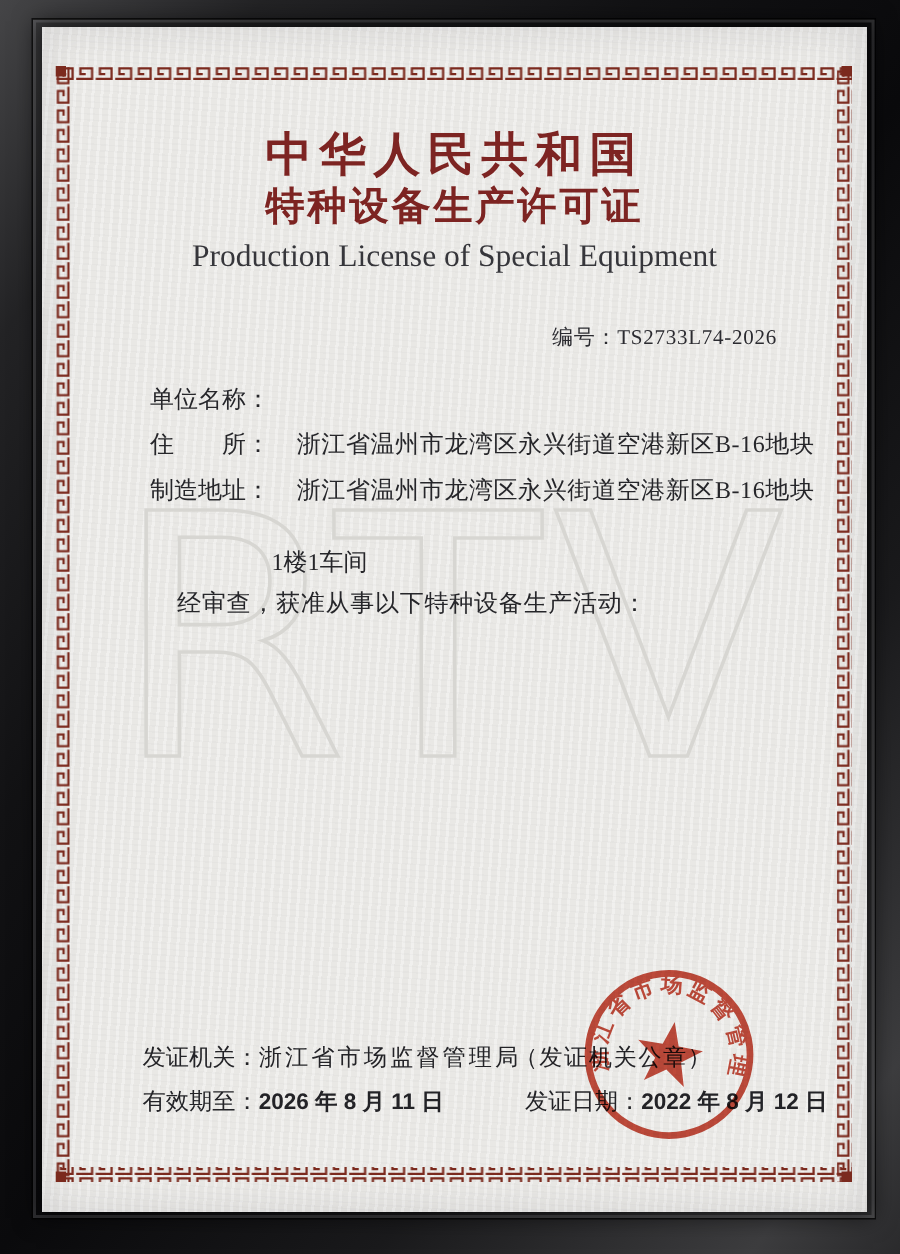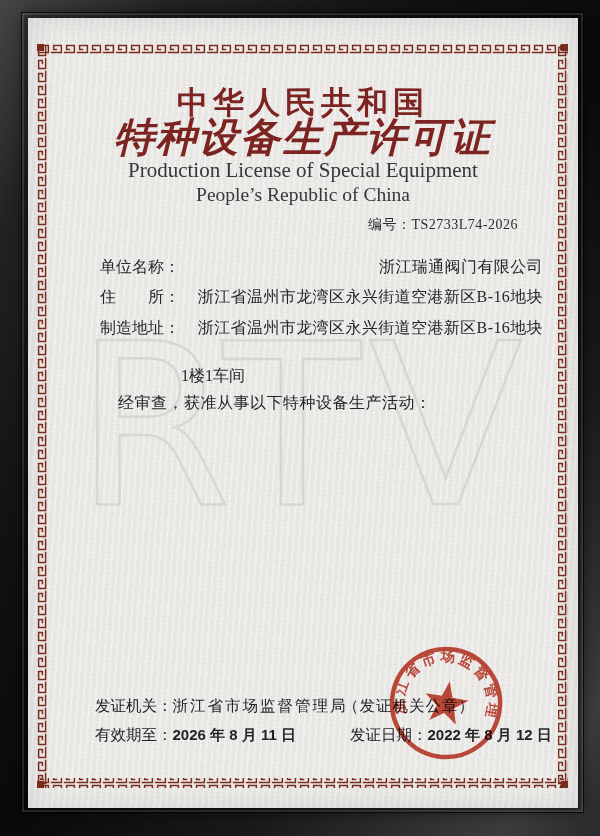--- a/index.html
+++ b/index.html
@@ -32,21 +32,21 @@
       repeating-linear-gradient(4deg, rgba(140,140,148,0.045) 0 1px, rgba(255,255,255,0) 1px 4px),
       repeating-linear-gradient(94deg, rgba(255,255,255,0.35) 0 2px, rgba(255,255,255,0) 2px 6px);
     box-shadow: 0 0 14px 4px rgba(0,0,0,0.55), inset 0 0 28px rgba(95,95,105,0.16);
   }
   .meander { position: absolute; left: 9px; top: 26px; }
   
   .watermark { position: absolute; left: 15px; top: 288px; pointer-events: none; }
   
   .title-block { position: absolute; top: 70px; left: 0; right: 0; text-align: center; }
   .t-cn1 { font-size: 31px; font-weight: bold; color: #7d2422; letter-spacing: 5px; line-height: 30px; }
-  .t-cn2 { font-size: 40px; font-weight: bold; color: #7d2422; letter-spacing: 2px; line-height: 33px; margin-top: 3px; font-style: italic; }
+  .t-cn2 { font-size: 26px; font-weight: bold; color: #7d2422; letter-spacing: 2px; line-height: 33px; margin-top: 3px; }
   .t-en1 { font-size: 21px; color: #36363b; line-height: 23px; margin-top: 5px; }
   .t-en2 { font-size: 19.5px; color: #36363b; line-height: 23px; margin-top: 1px; }
   .license-no {
     position: absolute; top: 198px; right: 60px;
     font-size: 14px; color: #2b2b30; letter-spacing: 0.5px;
   }
   
   .info { position: absolute; left: 67px; top: 238px; width: 448px; font-size: 16px; color: #26262a; }
   .info-row { display: flex; line-height: 21px; text-align: right; }
   .info-row .lab { flex: 0 0 85px; }
@@ -117,31 +117,29 @@
       <rect x="0" y="0" width="7" height="7" fill="#7b2a1e"></rect>
       <rect x="524" y="0" width="7" height="7" fill="#7b2a1e"></rect>
       <rect x="0" y="737" width="7" height="7" fill="#7b2a1e"></rect>
       <rect x="524" y="737" width="7" height="7" fill="#7b2a1e"></rect>
     </svg>
 
     <div class="title-block">
       <div class="t-cn1">中华人民共和国</div>
       <div class="t-cn2">特种设备生产许可证</div>
       <div class="t-en1">Production License of Special Equipment</div>
-      <div class="t-en2">People’s Republic of China</div>
     </div>
 
     <div class="license-no">
       <span>编号：</span><span>TS2733L74-2026</span>
     </div>
 
     <div class="info">
       <div class="info-row row-1">
         <span class="lab">单位名称：</span>
-        <span class="val">浙江瑞通阀门有限公司</span>
       </div>
       <div class="info-row row-2">
         <span class="lab">住　　所：</span>
         <span class="val">浙江省温州市龙湾区永兴街道空港新区B-16地块</span>
       </div>
       <div class="info-row row-3">
         <span class="lab">制造地址：</span>
         <span class="val">浙江省温州市龙湾区永兴街道空港新区B-16地块</span>
       </div>
       <div class="row-cont">1楼1车间</div>

